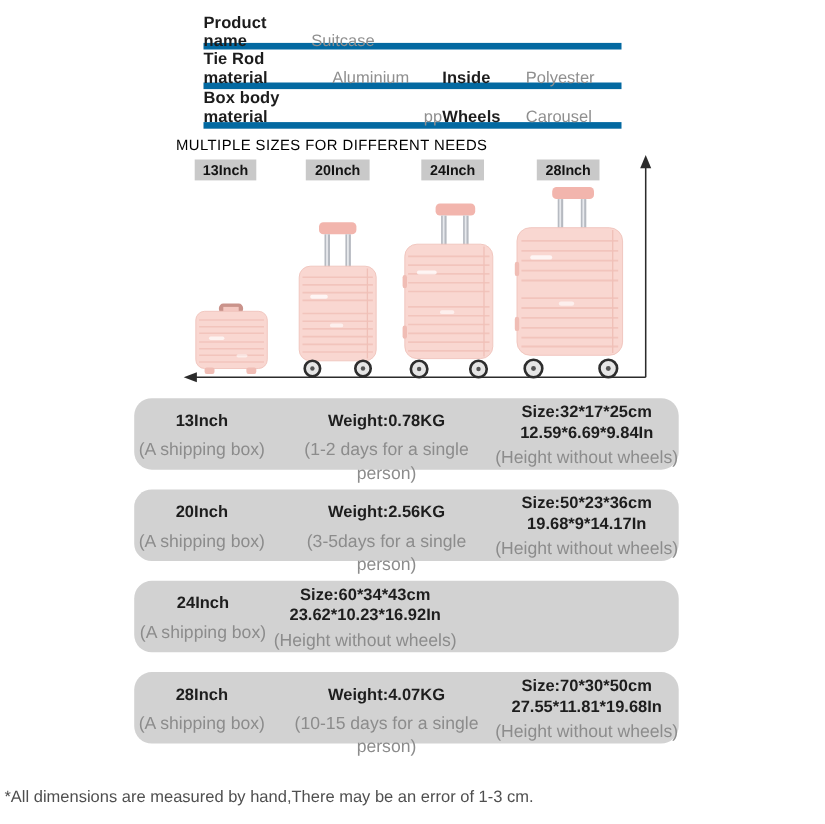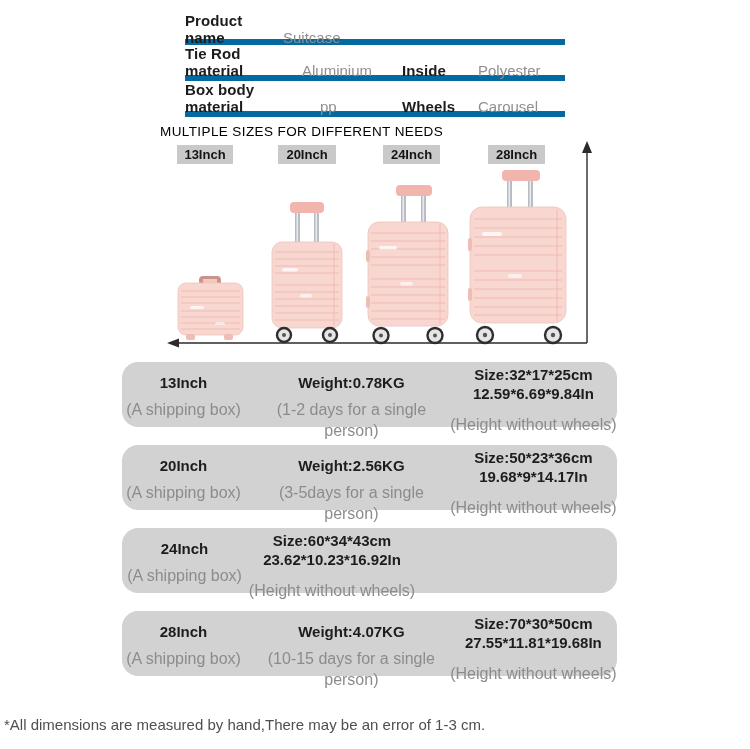--- a/index.html
+++ b/index.html
@@ -14,21 +14,21 @@
     display: grid;
     grid-template-columns: 117px 100px 76px 87px;
     align-items: end;
     height: 36px;
     padding-bottom: 7px;
     border-bottom: 6px solid #0369a1;
   }
   .spec-row.first { grid-template-columns: 98px 282px; height: 33px; }
   .spec-label { font-size: 15px; font-weight: bold; color: #1c1c1c; letter-spacing: 0.1px; }
   .spec-value { font-size: 15px; color: #8f8f8f; }
-  .spec-value.indent { padding-left: 18px; }
+  .spec-value.indent { padding-left: 18px; text-align: right; }
 
   
   .sizes-title {
     position: absolute; left: 160px; top: 124px; width: 430px;
     font-size: 13.5px; font-weight: 500;
     color: #000000; letter-spacing: 0.4px;
   }
   .size-chip {
     position: absolute; top: 145px; height: 19px;
     background: #c9c9c9; color: #141414;
@@ -48,21 +48,21 @@
     display: flex; align-items: stretch;
   }
   .card-1 { top: 362px; } .card-2 { top: 445px; } .card-3 { top: 528px; } .card-4 { top: 611px; }
   .col { display: flex; flex-direction: column; align-items: center; text-align: center; }
   .col-size   { width: 125px; padding-top: 10px; }
   .col-weight { width: 200px; padding-top: 10px; margin-left: 8px; }
   .col-dims   { width: 170px; padding-top: 3px; }
   .t-bold  { font-size: 15px; font-weight: bold; color: #1d1d1d; line-height: 21px; }
   .t-gray  { font-size: 16px; color: #8c8c8c; line-height: 21px; margin-top: 6px; }
   .col-dims .t-bold { line-height: 19px; }
-  .col-dims .t-gray { margin-top: 12px; line-height: 19px; }
+  .col-dims .t-gray { margin-top: 4px; line-height: 19px; }
 
   
   .footnote {
     position: absolute; left: 4px; top: 716px; width: 750px;
     text-align: left; font-size: 15px; color: #4f4f4f; font-weight: 500;
   }
 </style>
 </head>
 <body>
 

